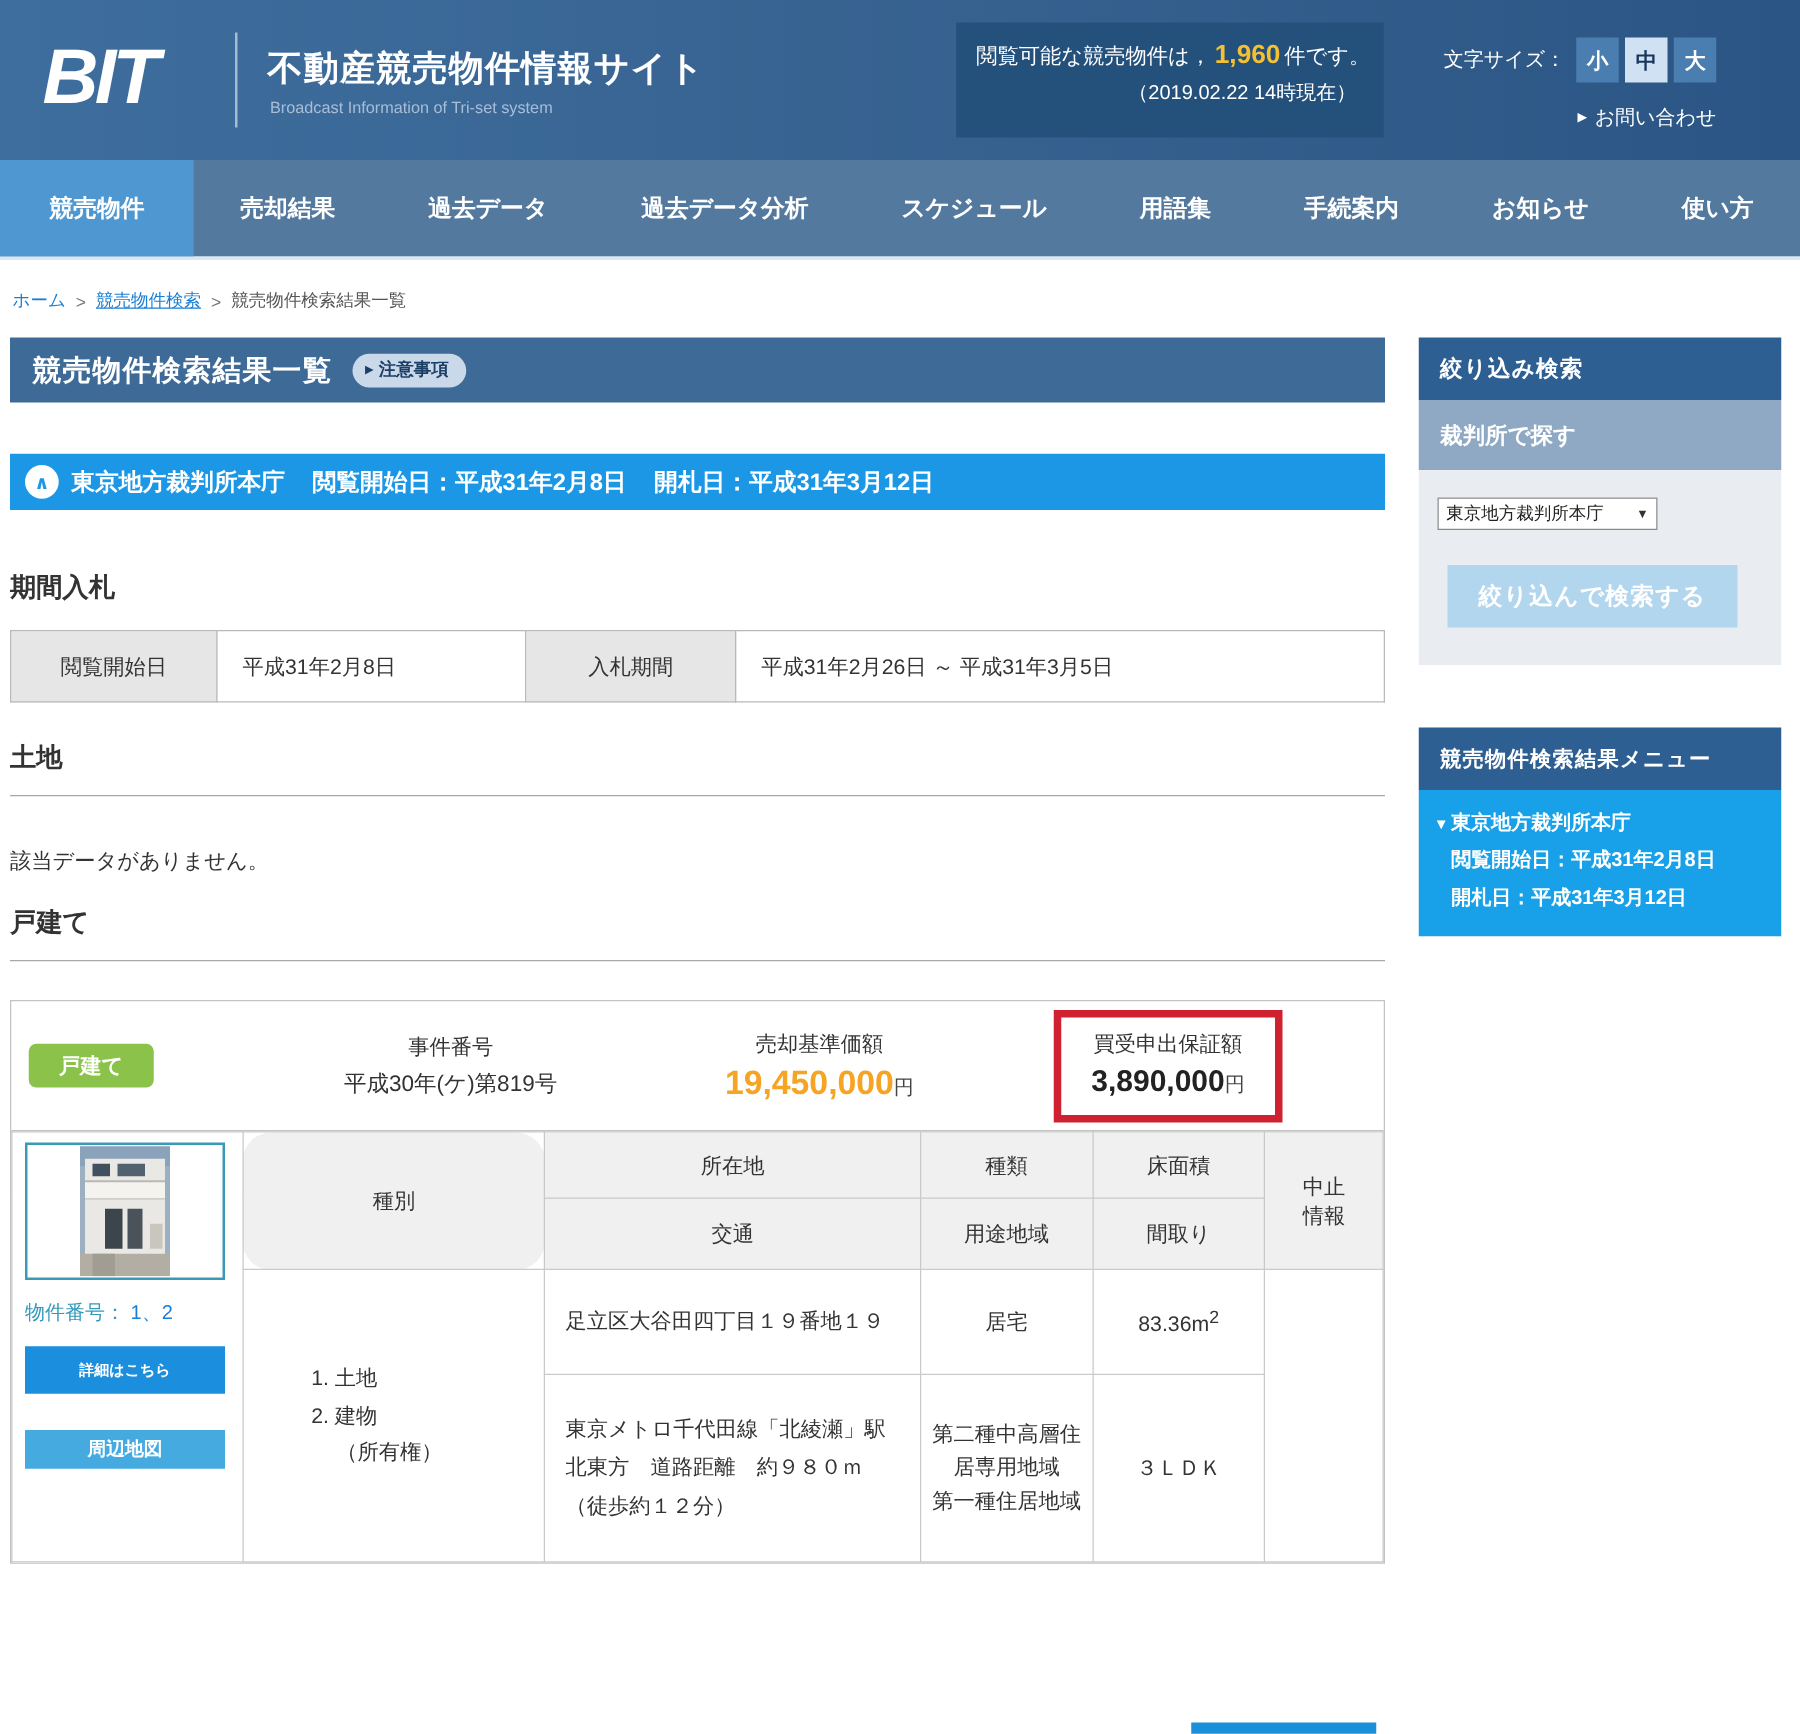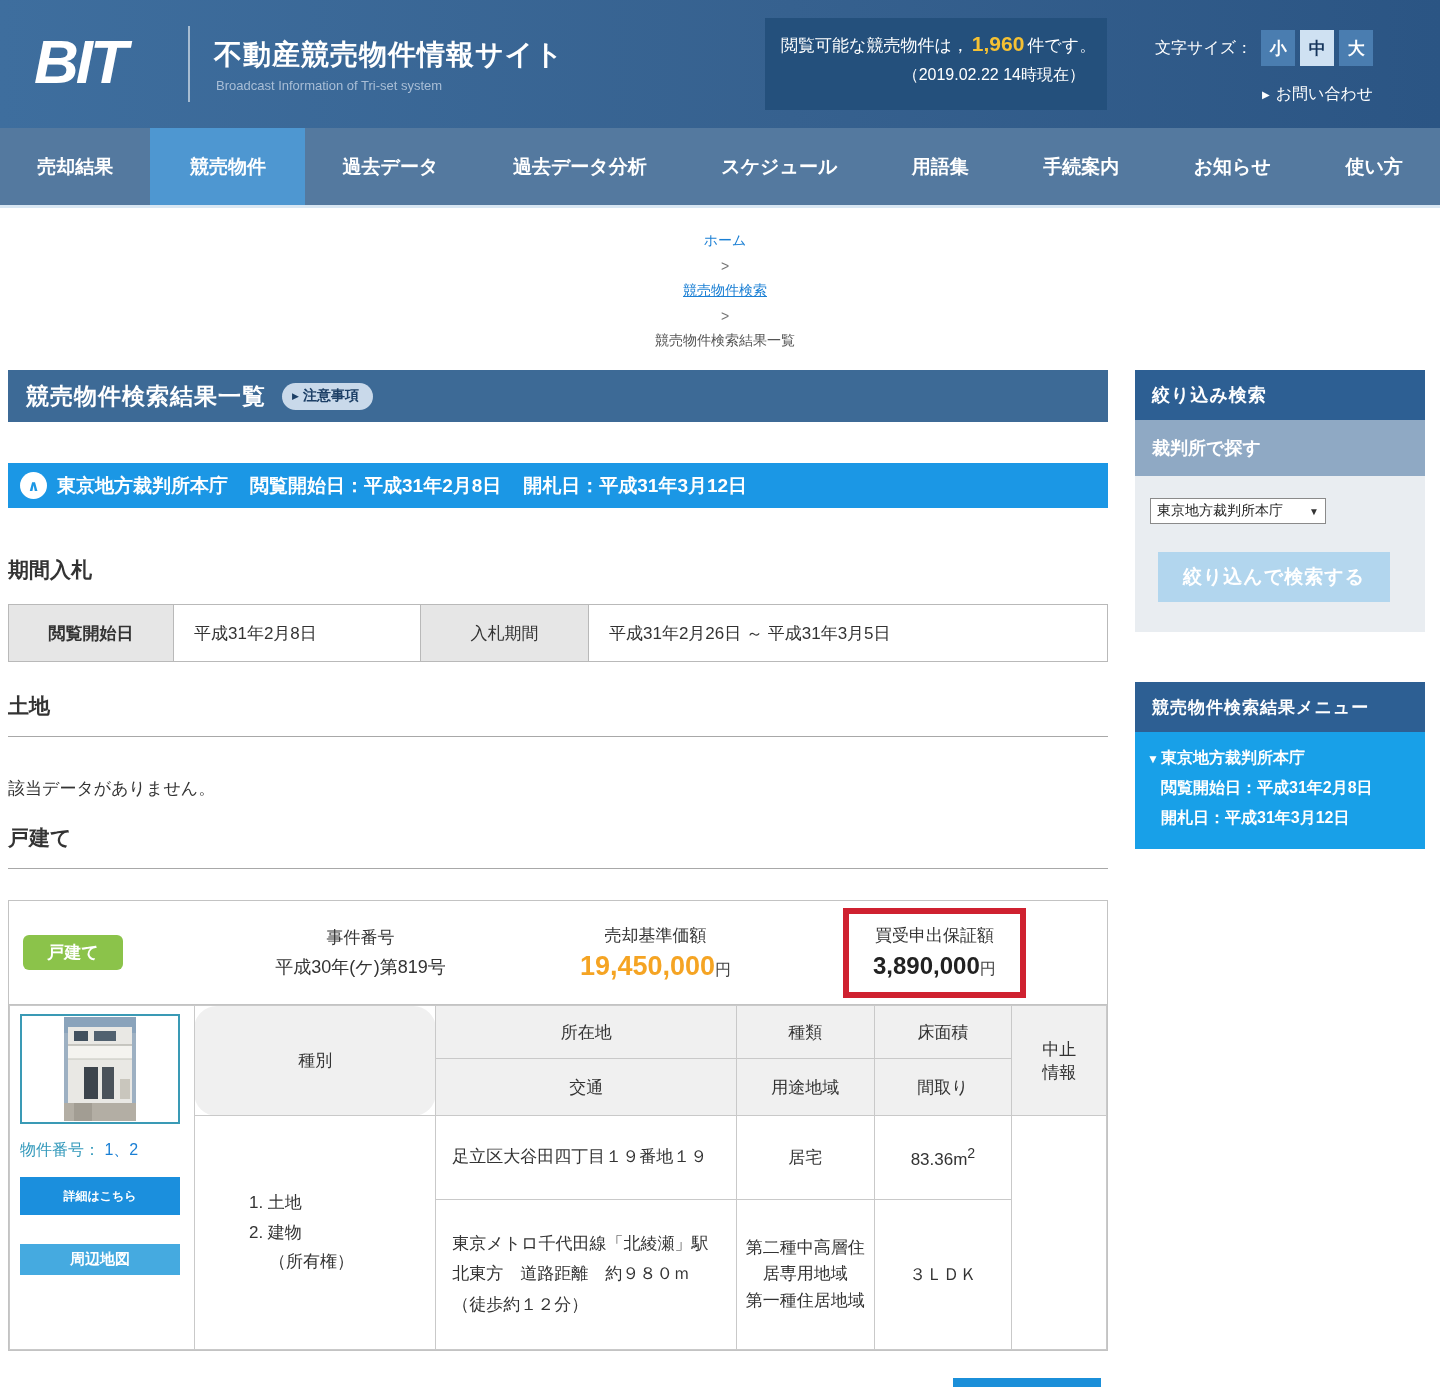--- a/index.html
+++ b/index.html
@@ -34,21 +34,21 @@
   .contact { position:absolute; left:1262px; top:84px; font-size:16px; color:#fff; cursor:pointer; display:flex; align-items:center; gap:6px; }
   .contact .tri { font-size:10px; }
 
   
   .nav { height:80px; background:#54799f; display:flex; border-bottom:3px solid #d9e7f3; }
   .nav-item { flex:1 1 auto; display:flex; align-items:center; justify-content:center;
     color:#fff; font-size:19px; font-weight:bold; cursor:pointer; white-space:nowrap; padding:0 14px; }
   .nav-item.active { background:#4e97d1; flex:0 0 155px; }
 
   
-  .crumbs { padding:24px 0 0 10px; font-size:14px; color:#555; display:flex; gap:8px; align-items:center;flex-direction:column; }
+  .crumbs { padding:24px 0 0 10px; font-size:14px; color:#555; display:flex; gap:8px; align-items:center; }
   .crumbs a { color:#1a7fd4; text-decoration:none; cursor:pointer; }
   .crumbs a.u { text-decoration:underline; }
   .crumbs .sep { color:#777; }
 
   
   .content { display:flex; align-items:flex-start; margin-top:20px; }
   .main { width:1100px; margin-left:8px; }
   .sidebar { width:290px; margin-left:27px; }
 
   
@@ -66,21 +66,21 @@
   
   .h2 { font-size:21px; font-weight:bold; color:#333; }
   .h2.ruled { padding-bottom:16px; border-bottom:1px solid #a8a8a8; }
   .sec-kikan { margin-top:48px; }
   .sec-tochi { margin-top:30px; }
   .sec-kodate { margin-top:24px; }
 
   
   .kikan-table { margin-top:20px; border-collapse:collapse; width:1100px; }
   .kikan-table td { border:1px solid #b9b9b9; height:57px; font-size:17px; color:#333; padding:4px 20px; }
-  .kikan-table td.lab { background:#e6e6e6; width:165px; text-align:center; padding:4px 6px;font-weight:bold; }
+  .kikan-table td.lab { background:#e6e6e6; width:165px; text-align:center; padding:4px 6px; }
   .kikan-table td.lab2 { background:#e6e6e6; width:168px; text-align:center; padding:4px 6px; }
   .kikan-table td.val1 { width:247px; }
 
   .empty-msg { margin-top:40px; font-size:17px; color:#333; }
   .pagetop-row { margin-top:40px; text-align:right; }
   .pagetop-link { color:#1a7fd4; font-size:15px; text-decoration:none; cursor:pointer; }
   .pagetop-link .up { color:#1a7fd4; font-size:12px; margin-right:4px; }
 
   
   .card { margin-top:31px; border:1px solid #c3c3c3; width:1100px; }
@@ -173,22 +173,22 @@
       <div class="fs-btn sel">中</div>
       <div class="fs-btn">大</div>
     </div>
     <div class="contact">
       <span class="tri">▶</span>
       <span>お問い合わせ</span>
     </div>
   </div>
 
   <div class="nav">
+    <div class="nav-item active">競売物件</div>
     <div class="nav-item">売却結果</div>
-    <div class="nav-item active">競売物件</div>
     <div class="nav-item">過去データ</div>
     <div class="nav-item">過去データ分析</div>
     <div class="nav-item">スケジュール</div>
     <div class="nav-item">用語集</div>
     <div class="nav-item">手続案内</div>
     <div class="nav-item">お知らせ</div>
     <div class="nav-item">使い方</div>
   </div>
 
   <div class="crumbs">

